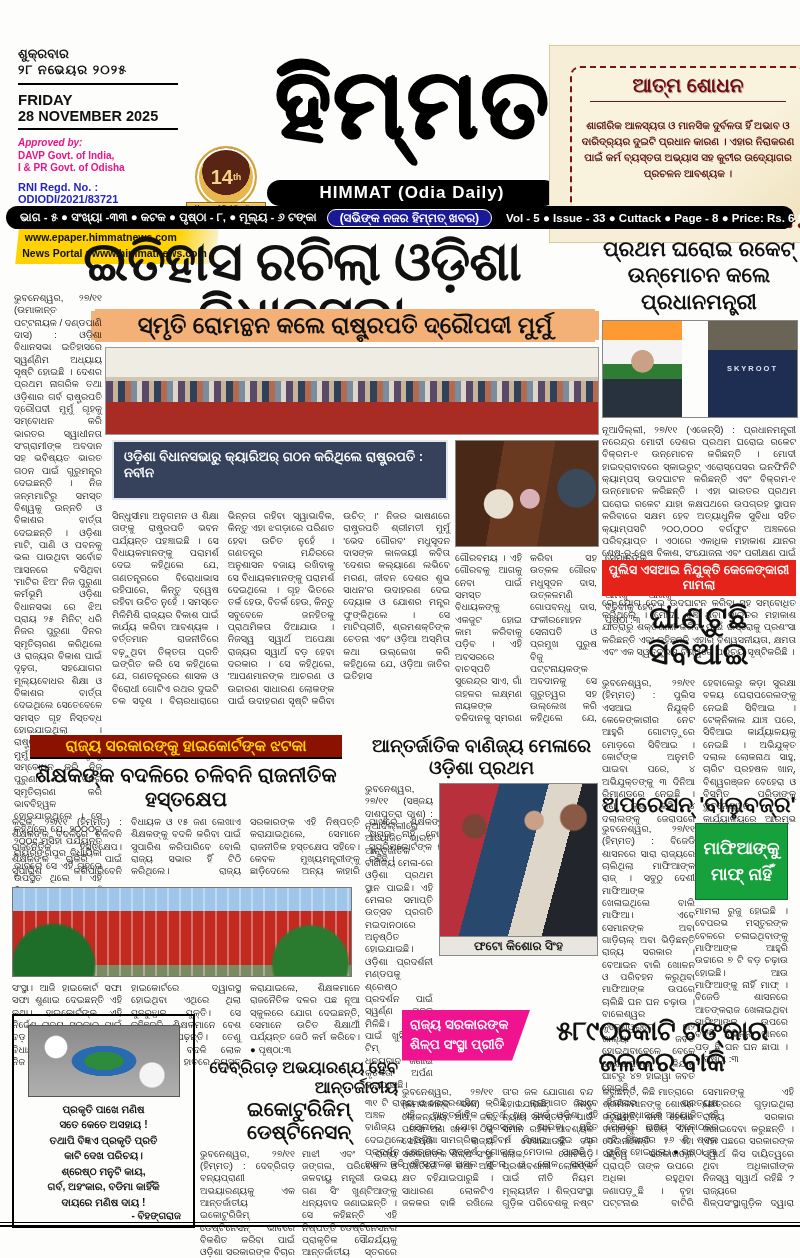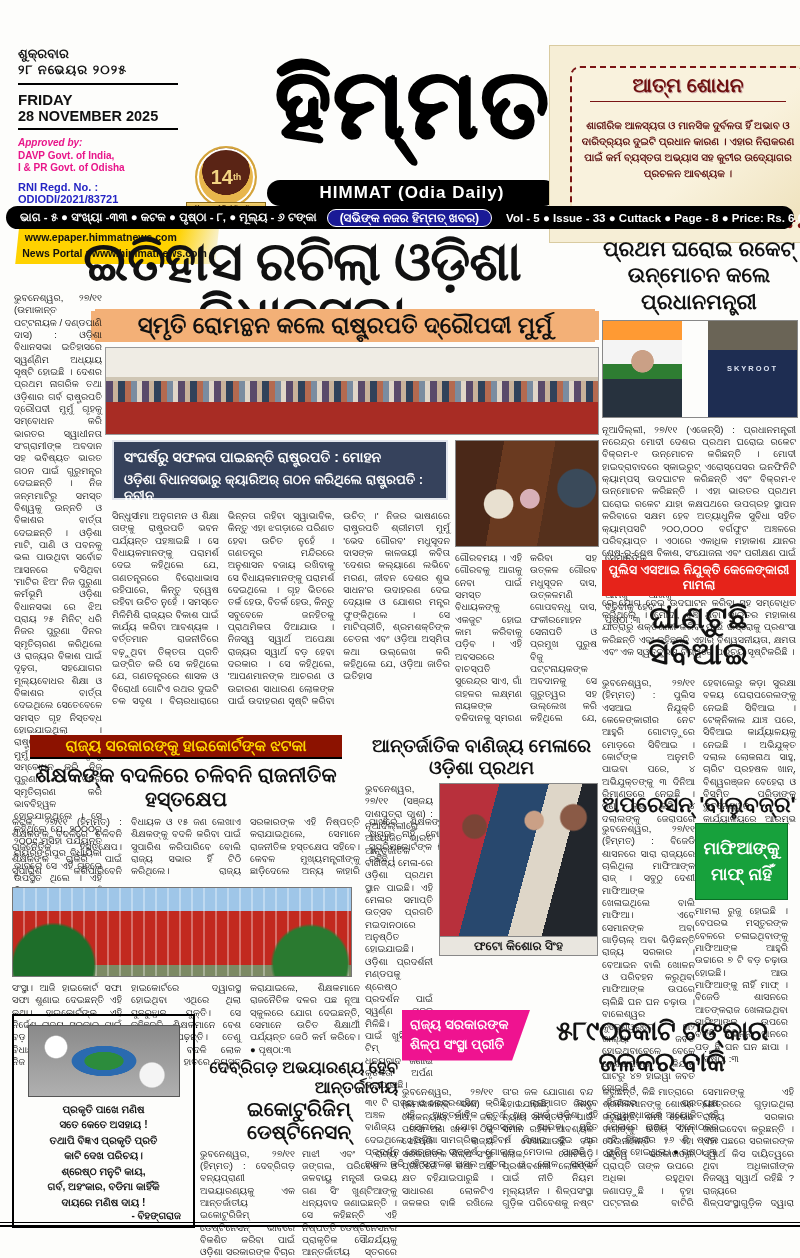--- a/index.html
+++ b/index.html
@@ -207,21 +207,20 @@
     <div class="seg l">ଭାଗ - ୫  ●  ସଂଖ୍ୟା -୩୩  ●  କଟକ  ●  ପୃଷ୍ଠା - ୮,  ●  ମୂଲ୍ୟ - ୬ ଟଙ୍କା</div>
     <div class="pill">(ସଭିଙ୍କ ନଜର ହିମ୍ମତ୍ ଖବର)</div>
     <div class="seg r">Vol - 5  ●  Issue - 33 ●  Cuttack  ●  Page - 8  ●  Price: Rs. 6.00</div>
   </div>
 
   <div class="abs mainhead">ଇତିହାସ ରଚିଲା ଓଡ଼ିଶା ବିଧାନସଭା</div>
   <div class="abs subhead">ସ୍ମୃତି ରୋମନ୍ଥନ କଲେ ରାଷ୍ଟ୍ରପତି ଦ୍ରୌପଦୀ ମୁର୍ମୁ</div>
   <div class="abs leadcol bt just">ଭୁବନେଶ୍ୱର, ୨୭/୧୧ (ଉମାକାନ୍ତ ପଟ୍ଟନାୟକ / ଦଣ୍ଡପାଣି ଦାସ) : ଓଡ଼ିଶା ବିଧାନସଭା ଇତିହାସରେ ସ୍ୱର୍ଣ୍ଣିମ ଅଧ୍ୟାୟ ସୃଷ୍ଟି ହୋଇଛି । ଦେଶର ପ୍ରଥମ ନାଗରିକ ତଥା ଓଡ଼ିଶାର ଗର୍ବ ରାଷ୍ଟ୍ରପତି ଦ୍ରୌପଦୀ ମୁର୍ମୁ ଗୃହକୁ ସମ୍ବୋଧନ କରି ଭାରତର ସ୍ୱାଧୀନତା ସଂଗ୍ରାମୀଙ୍କ ଅବଦାନ ସହ ଭବିଷ୍ୟତ ଭାରତ ଗଠନ ପାଇଁ ଗୁରୁମନ୍ତ୍ର ଦେଇଛନ୍ତି । ନିଜ ଜନ୍ମମାଟିରୁ ସମସ୍ତ ବିଶ୍ୱକୁ ଉନ୍ନତି ଓ ବିକାଶର ବାର୍ତ୍ତା ଦେଇଛନ୍ତି । ଓଡ଼ିଶା ମାଟି, ପାଣି ଓ ପବନକୁ ଭଲ ପାଉଥିବା ସର୍ବୋଚ୍ଚ ଆସନରେ ବସିଥିବା 'ମାଟିର ଝିଅ' ନିଜ ପୁରୁଣା କର୍ମଭୂମି ଓଡ଼ିଶା ବିଧାନସଭା ରେ ଝିଅ ପ୍ରାୟ ୨୫ ମିନିଟ୍ ଧରି ନିଜର ପୁରୁଣା ଦିନର ସ୍ମୃତିଚାରଣ କରିଥିଲେ ଓ ରାଜ୍ୟର ବିକାଶ ପାଇଁ ଦୃଢ଼ତା, ସହଯୋଗର ମୂଲ୍ୟବୋଧର ଶିକ୍ଷା ଓ ବିକାଶର ବାର୍ତ୍ତା ଦେଇଥିଲେ ସେତେବେଳେ ସମସ୍ତ ଗୃହ ନିସ୍ତବ୍ଧ ହୋଇଯାଇଥିଲା ।   ରାଷ୍ଟ୍ରପତି ଦ୍ରୌପଦୀ ମୁର୍ମୁ ବିଧାନସଭା ଗୃହକୁ ସମ୍ବୋଧନ କରି ନିଜ ପୁରୁଣା ଦିନର ସ୍ମୃତିଚାରଣ କରି ଭାବବିହ୍ୱଳ ହୋଇଯାଇଥିଲେ । ସେ କହିଥିଲେ ଯେ, ୨୦୦୦ରୁ ୨୦୦୯ ମସିହା ପର୍ଯ୍ୟନ୍ତ ରାୟରଙ୍ଗପୁର ବିଧାୟିକା ଭାବରେ ସେ ଏହି ଗୃହରେ ଉପସ୍ଥିତ ଥିଲେ । ଏହି ବିଧାନସଭା ତାଙ୍କ ପାଇଁ କେବଳ ଏକ ଗୃହ ନୁହେଁ, ଏହା ତାଙ୍କର ମାତୃଗୃହ ।  ଏଠାରୁ</div>
   <div class="abs groupphoto"></div>
   <div class="abs bluebox">
-    <div class="l1">ସଂଘର୍ଷରୁ ସଫଳତା ପାଇଛନ୍ତି ରାଷ୍ଟ୍ରପତି : ମୋହନ</div>
     <div class="l2">ଓଡ଼ିଶା ବିଧାନସଭାରୁ କ୍ୟାରିଅର୍ ଗଠନ କରିଥିଲେ ରାଷ୍ଟ୍ରପତି : ନବୀନ</div>
   </div>
   <div class="abs assemblyphoto"></div>
   <div class="abs cols3 bt just">ସିନ୍ଧୁସୀମା ଅନୁଗମନ ଓ ଶିକ୍ଷା ତାଙ୍କୁ ରାଷ୍ଟ୍ରପତି ଭବନ ପର୍ଯ୍ୟନ୍ତ ପହଞ୍ଚାଇଛି । ସେ ବିଧାୟକମାନଙ୍କୁ ପରାମର୍ଶ ଦେଇ କହିଥିଲେ ଯେ, ଗଣତନ୍ତ୍ରରେ ବିରୋଧାଭାସ ରହିପାରେ, କିନ୍ତୁ ଦ୍ୱେଷ ରହିବା ଉଚିତ ନୁହେଁ । ସମସ୍ତେ ମିଳିମିଶି ରାଜ୍ୟର ବିକାଶ ପାଇଁ କାର୍ଯ୍ୟ କରିବା ଆବଶ୍ୟକ । ବର୍ତ୍ତମାନ ରାଜନୀତିରେ ବଢ଼ୁଥିବା ତିକ୍ତତା ପ୍ରତି ଇଙ୍ଗିତ କରି ସେ କହିଥିଲେ ଯେ, ଗଣତନ୍ତ୍ରରେ ଶାସକ ଓ ବିରୋଧୀ ଗୋଟିଏ ରଥର ଦୁଇଟି ଚକ ସଦୃଶ । ବିଚାରଧାରାରେ ଭିନ୍ନତା ରହିବା ସ୍ୱାଭାବିକ, କିନ୍ତୁ ଏହା ଝଗଡ଼ାରେ ପରିଣତ ହେବା ଉଚିତ ନୁହେଁ । ଗଣତନ୍ତ୍ର ମନ୍ଦିରରେ ଅନୁଶାସନ ବଜାୟ ରଖିବାକୁ ସେ ବିଧାୟକମାନଙ୍କୁ ପରାମର୍ଶ ଦେଇଥିଲେ । ଗୃହ ଭିତରେ ତର୍କ ହେଉ, ବିତର୍କ ହେଉ, କିନ୍ତୁ ସବୁବେଳେ ଜନହିତକୁ ପ୍ରାଥମିକତା ଦିଆଯାଉ । ନିଜସ୍ୱ ସ୍ୱାର୍ଥ ଅପେକ୍ଷା ରାଜ୍ୟର ସ୍ୱାର୍ଥ ବଡ଼ ହେବା ଦରକାର । ସେ କହିଥିଲେ, 'ଆପଣମାନଙ୍କ ଆଚରଣ ଓ ଉଚ୍ଚାରଣ ସାଧାରଣ ଲୋକଙ୍କ ପାଇଁ ଉଦାହରଣ ସୃଷ୍ଟି କରିବା ଉଚିତ୍ ।'  ନିଜର ଭାଷଣରେ ରାଷ୍ଟ୍ରପତି ଶ୍ରୀମତୀ ମୁର୍ମୁ 'ଭେଦ ଗୌରବ' ମଧୁସୂଦନ ଦାସଙ୍କ କାଳଜୟୀ କବିତା 'ଦେଶର କଲ୍ୟାଣେ ଲଭିବେ ମରଣ, ଜୀବନ ଦେଶର ଶୁଭ ସାଧନ'ର ଉଦାହରଣ ଦେଇ ଦ୍ୟୋକ ଓ ଯୋଶର ମନ୍ତ୍ର ଫୁଙ୍କିଥିଲେ । ସେ ମାଟିପ୍ରୀତି, ଶ୍ରମଶକ୍ତିଙ୍କ ଚେତନା ଏବଂ ଓଡ଼ିଆ ଅସ୍ମିତା କଥା ଉଲ୍ଲେଖ କରି କହିଥିଲେ ଯେ, ଓଡ଼ିଆ ଜାତିର ଇତିହାସ</div>
   <div class="abs cols2 bt just">ଗୌରବମୟ । ଏହି ଗୌରବକୁ ଆଗକୁ ନେବା ପାଇଁ ସମସ୍ତ ବିଧାୟକଙ୍କୁ ଏକଜୁଟ ହୋଇ କାମ କରିବାକୁ ପଡ଼ିବ । ଏହି ଅବସରରେ ବାଚସ୍ପତି ସୁରେନ୍ଦ୍ର ସାଏ, ଗାଁ ଗହଳର ଲକ୍ଷ୍ମଣ ନାୟକଙ୍କ ବଳିଦାନକୁ ସ୍ମରଣ କରିବା ସହ ଉତ୍କଳ ଗୌରବ ମଧୁସୂଦନ ଦାସ, ଉତ୍କଳମଣି ଗୋପବନ୍ଧୁ ଦାସ, ଫକୀରମୋହନ ସେନାପତି ଓ ପ୍ରମୁଖ ପୁରୁଷ ବିଜୁ ପଟ୍ଟନାୟକଙ୍କ ଅବଦାନକୁ ସେ ଗୁରୁତ୍ୱର ସହ ଉଲ୍ଲେଖ କରି କହିଥିଲେ ଯେ, ସେମାନଙ୍କ ଆଦର୍ଶରେ ଅନୁପ୍ରାଣିତ ହୋଇ ଆମକୁ ଆଗକୁ ବଢ଼ିବାକୁ ହେବ । ● ପୃଷ୍ଠା :୩</div>
 
   <div class="abs rocket">
     <div class="h">ପ୍ରଥମ ଘରୋଇ ରକେଟ୍ ଉନ୍ମୋଚନ କଲେ ପ୍ରଧାନମନ୍ତ୍ରୀ</div>
     <div class="rocketphoto">
       <div class="modi"></div>

